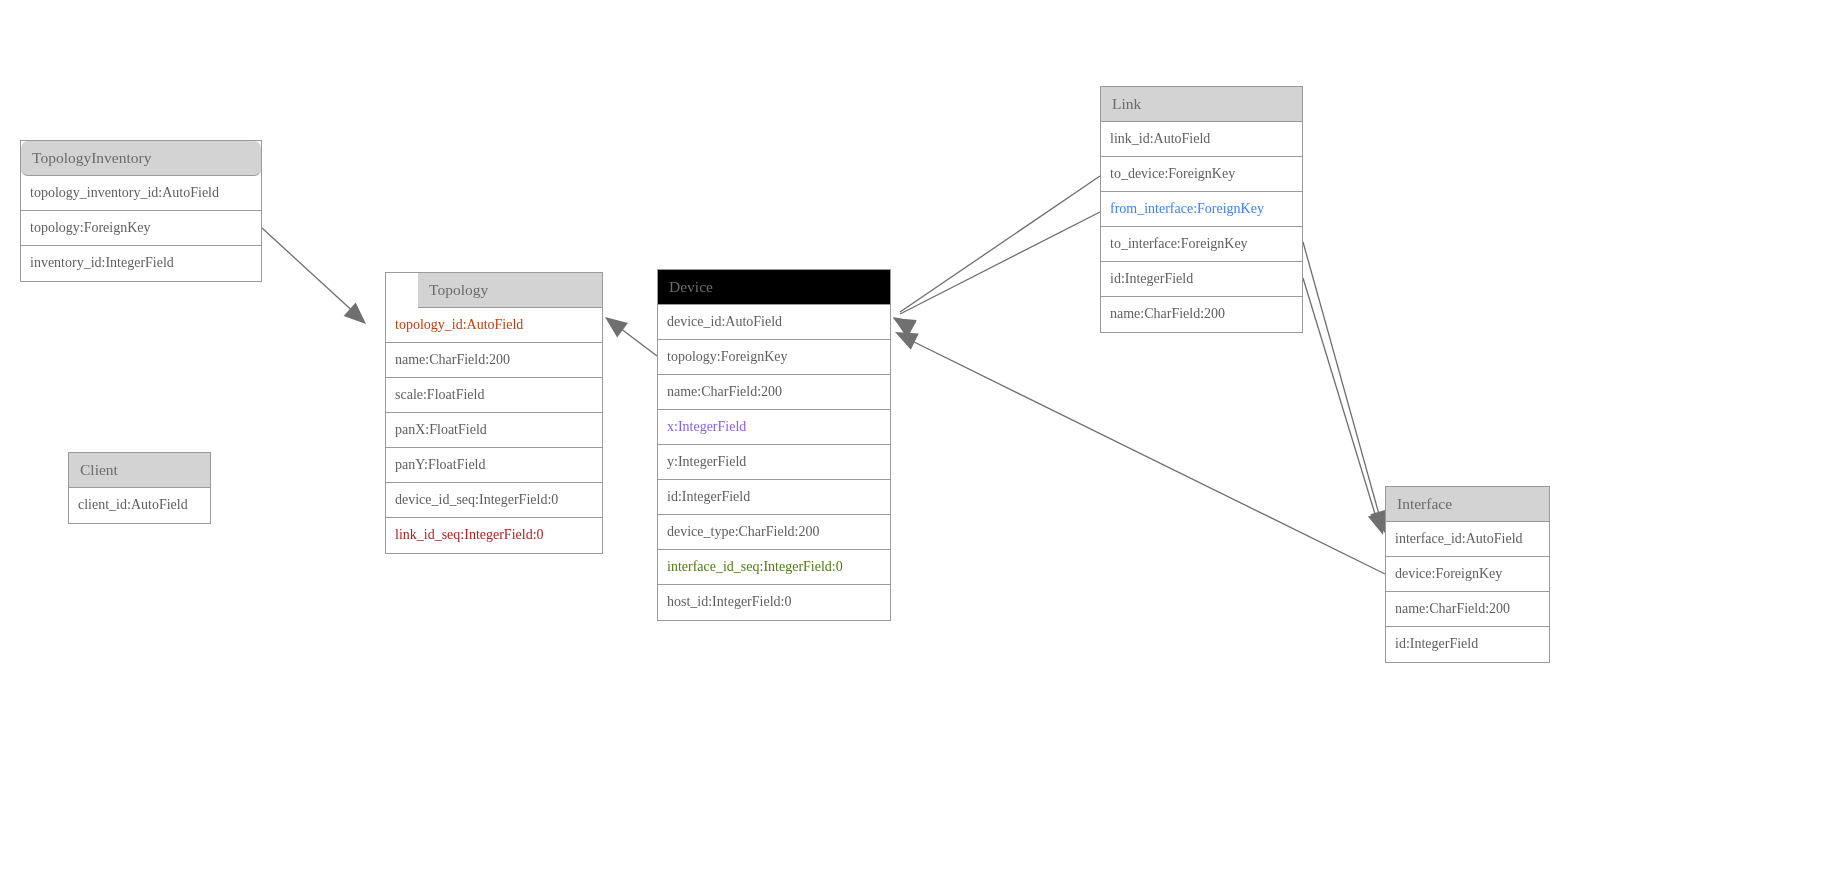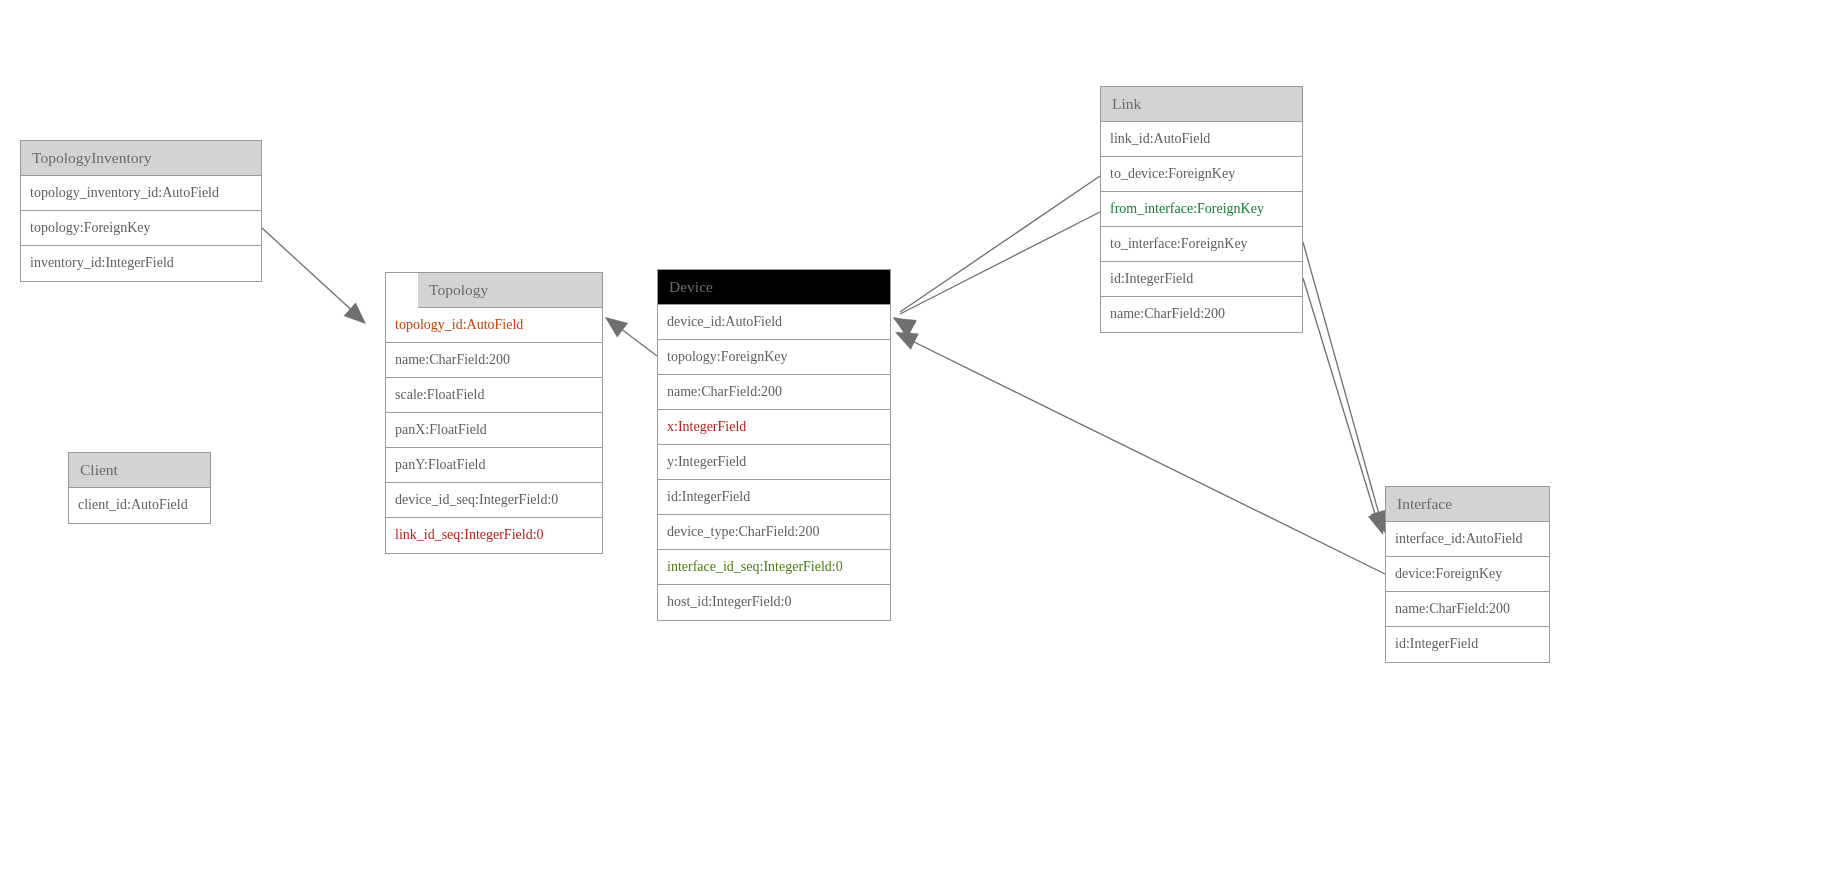--- a/index.html
+++ b/index.html
@@ -92,21 +92,21 @@
         <polygon points="0,0 -22,-9 -22,9" fill="#707070" transform="translate(1385,533) rotate(74)"></polygon>
       </g>
       <g>
         <path d="M1303,278 L1379,527" stroke="#6e6e6e" stroke-width="1.3" fill="none"></path>
         <polygon points="0,0 -22,-9 -22,9" fill="#707070" transform="translate(1383,535) rotate(73)"></polygon>
       </g>
     </svg>
 
   <div id="entity-layer">
       <div class="entity" style="left: 20px; top: 140px; width: 242px; border-color: rgb(154, 154, 154);">
-        <div class="entity-header" style="background: rgb(211, 211, 211); border-bottom-color: rgb(154, 154, 154);">TopologyInventory</div>
+        <div class="entity-header" style="background: rgb(211, 211, 211); border-bottom-color: rgb(154, 154, 154); border-radius: 7px;">TopologyInventory</div>
         <div class="entity-field" style="border-bottom-color: rgb(154, 154, 154); color: rgb(95, 95, 95);">topology_inventory_id:AutoField</div>
         <div class="entity-field" style="border-bottom-color: rgb(154, 154, 154); color: rgb(95, 95, 95);">topology:ForeignKey</div>
         <div class="entity-field last" style="border-bottom-color: rgb(154, 154, 154); color: rgb(95, 95, 95);">inventory_id:IntegerField</div>
       </div>
       <div class="entity" style="left: 68px; top: 452px; width: 143px; border-color: rgb(154, 154, 154);">
         <div class="entity-header" style="background: rgb(211, 211, 211); border-bottom-color: rgb(154, 154, 154);">Client</div>
         <div class="entity-field last" style="border-bottom-color: rgb(154, 154, 154); color: rgb(95, 95, 95);">client_id:AutoField</div>
       </div>
       <div class="entity" style="left: 385px; top: 272px; width: 218px; border-color: rgb(154, 154, 154);">
         <div class="entity-header" style="background: rgb(211, 211, 211); border-bottom-color: rgb(154, 154, 154); margin-left: 32px;">Topology</div>
@@ -116,32 +116,32 @@
         <div class="entity-field" style="border-bottom-color: rgb(154, 154, 154); color: rgb(95, 95, 95);">panX:FloatField</div>
         <div class="entity-field" style="border-bottom-color: rgb(154, 154, 154); color: rgb(95, 95, 95);">panY:FloatField</div>
         <div class="entity-field" style="border-bottom-color: rgb(154, 154, 154); color: rgb(95, 95, 95);">device_id_seq:IntegerField:0</div>
         <div class="entity-field last" style="border-bottom-color: rgb(154, 154, 154); color: #b91c1c;">link_id_seq:IntegerField:0</div>
       </div>
       <div class="entity" style="left: 657px; top: 269px; width: 234px; border-color: rgb(154, 154, 154);">
         <div class="entity-header" style="background: #000000; border-bottom-color: rgb(154, 154, 154);">Device</div>
         <div class="entity-field" style="border-bottom-color: rgb(154, 154, 154); color: rgb(95, 95, 95);">device_id:AutoField</div>
         <div class="entity-field" style="border-bottom-color: rgb(154, 154, 154); color: rgb(95, 95, 95);">topology:ForeignKey</div>
         <div class="entity-field" style="border-bottom-color: rgb(154, 154, 154); color: rgb(95, 95, 95);">name:CharField:200</div>
-        <div class="entity-field" style="border-bottom-color: rgb(154, 154, 154); color: #b91c1c;">x:IntegerField</div>
+        <div class="entity-field" style="border-bottom-color: rgb(154, 154, 154); color: #8b5cf6;">x:IntegerField</div>
         <div class="entity-field" style="border-bottom-color: rgb(154, 154, 154); color: rgb(95, 95, 95);">y:IntegerField</div>
         <div class="entity-field" style="border-bottom-color: rgb(154, 154, 154); color: rgb(95, 95, 95);">id:IntegerField</div>
         <div class="entity-field" style="border-bottom-color: rgb(154, 154, 154); color: rgb(95, 95, 95);">device_type:CharField:200</div>
         <div class="entity-field" style="border-bottom-color: rgb(154, 154, 154); color: #4d7c0f;">interface_id_seq:IntegerField:0</div>
         <div class="entity-field last" style="border-bottom-color: rgb(154, 154, 154); color: rgb(95, 95, 95);">host_id:IntegerField:0</div>
       </div>
       <div class="entity" style="left: 1100px; top: 86px; width: 203px; border-color: rgb(154, 154, 154);">
         <div class="entity-header" style="background: rgb(211, 211, 211); border-bottom-color: rgb(154, 154, 154);">Link</div>
         <div class="entity-field" style="border-bottom-color: rgb(154, 154, 154); color: rgb(95, 95, 95);">link_id:AutoField</div>
         <div class="entity-field" style="border-bottom-color: rgb(154, 154, 154); color: rgb(95, 95, 95);">to_device:ForeignKey</div>
-        <div class="entity-field" style="border-bottom-color: rgb(154, 154, 154); color: #15803d;">from_interface:ForeignKey</div>
+        <div class="entity-field" style="border-bottom-color: rgb(154, 154, 154); color: #3b82f6;">from_interface:ForeignKey</div>
         <div class="entity-field" style="border-bottom-color: rgb(154, 154, 154); color: rgb(95, 95, 95);">to_interface:ForeignKey</div>
         <div class="entity-field" style="border-bottom-color: rgb(154, 154, 154); color: rgb(95, 95, 95);">id:IntegerField</div>
         <div class="entity-field last" style="border-bottom-color: rgb(154, 154, 154); color: rgb(95, 95, 95);">name:CharField:200</div>
       </div>
       <div class="entity" style="left: 1385px; top: 486px; width: 165px; border-color: rgb(154, 154, 154);">
         <div class="entity-header" style="background: rgb(211, 211, 211); border-bottom-color: rgb(154, 154, 154);">Interface</div>
         <div class="entity-field" style="border-bottom-color: rgb(154, 154, 154); color: rgb(95, 95, 95);">interface_id:AutoField</div>
         <div class="entity-field" style="border-bottom-color: rgb(154, 154, 154); color: rgb(95, 95, 95);">device:ForeignKey</div>
         <div class="entity-field" style="border-bottom-color: rgb(154, 154, 154); color: rgb(95, 95, 95);">name:CharField:200</div>
         <div class="entity-field last" style="border-bottom-color: rgb(154, 154, 154); color: rgb(95, 95, 95);">id:IntegerField</div>

